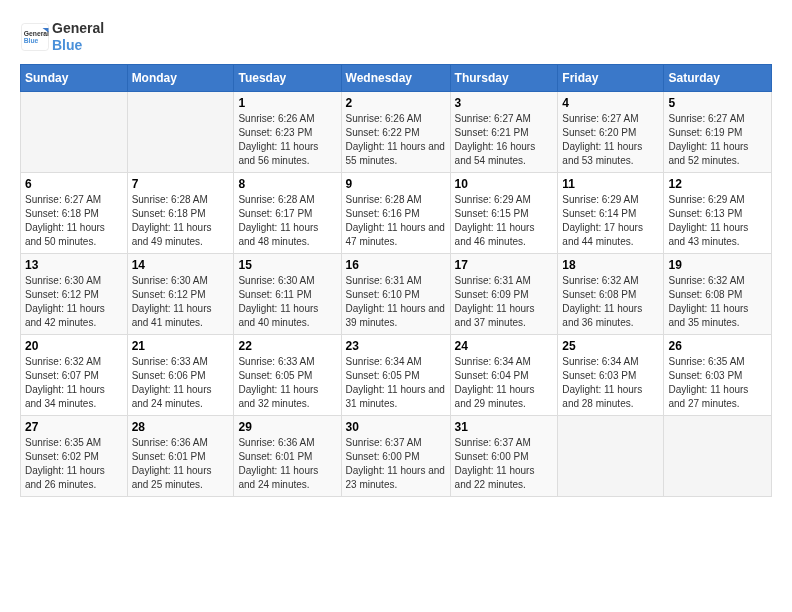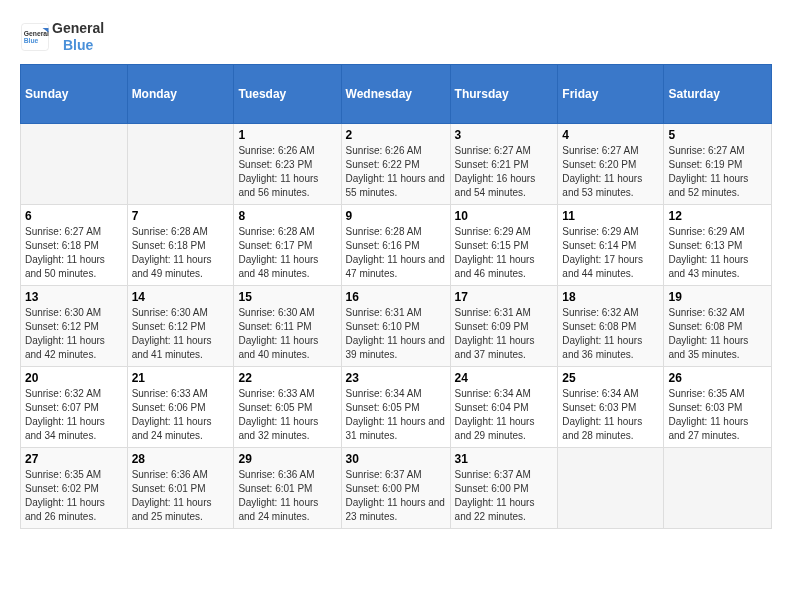--- a/index.html
+++ b/index.html
@@ -12,21 +12,20 @@
     }
     .header {
       display: flex;
       justify-content: space-between;
       align-items: flex-start;
       margin-bottom: 10px;
     }
     .logo {
       display: flex;
       align-items: center;
-      text-align: center;
     }
     .logo-icon {
       width: 30px;
       height: 30px;
       margin-right: 2px;
     }
     .month-title {
       text-align: right;
     }
     .month-title h1 {
@@ -40,21 +39,21 @@
       font-weight: normal;
     }
     table {
       width: 100%;
       border-collapse: collapse;
       font-size: 11px;
     }
     thead th {
       background-color: #3a78c9;
       color: white;
-      padding: 22px 4px;
+      padding: 6px 4px;
       text-align: left;
       font-size: 12px;
       font-weight: bold;
       border: 1px solid #2a68b9;
       margin-left: 32px;
     }
     tbody td {
       border: 1px solid #ddd;
       padding: 4px;
       vertical-align: top;

